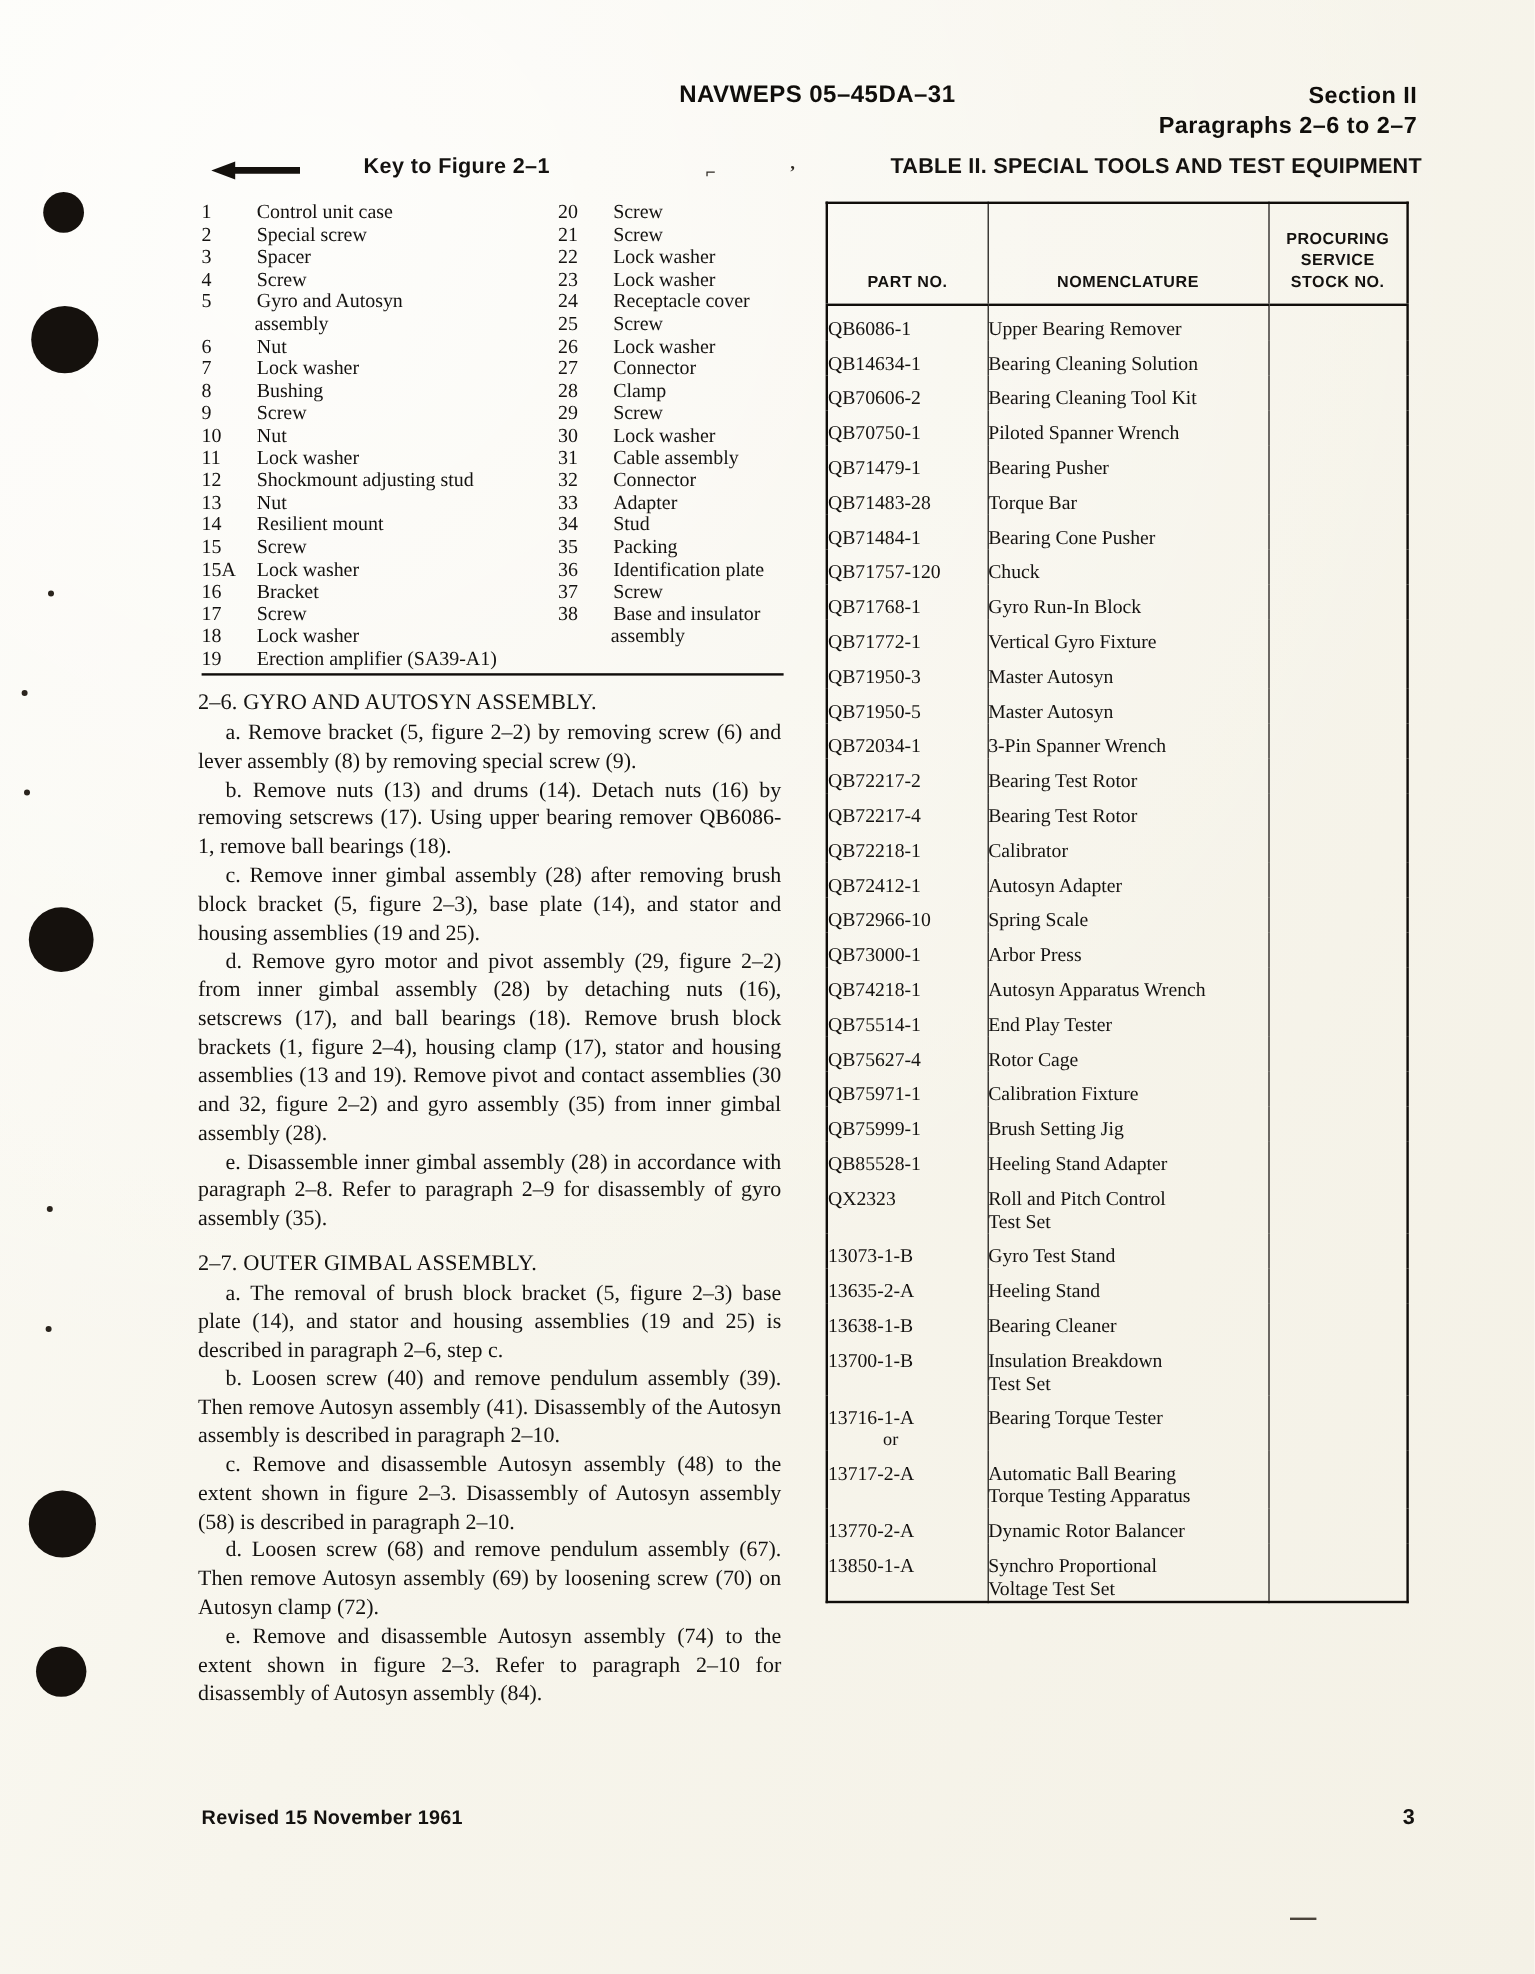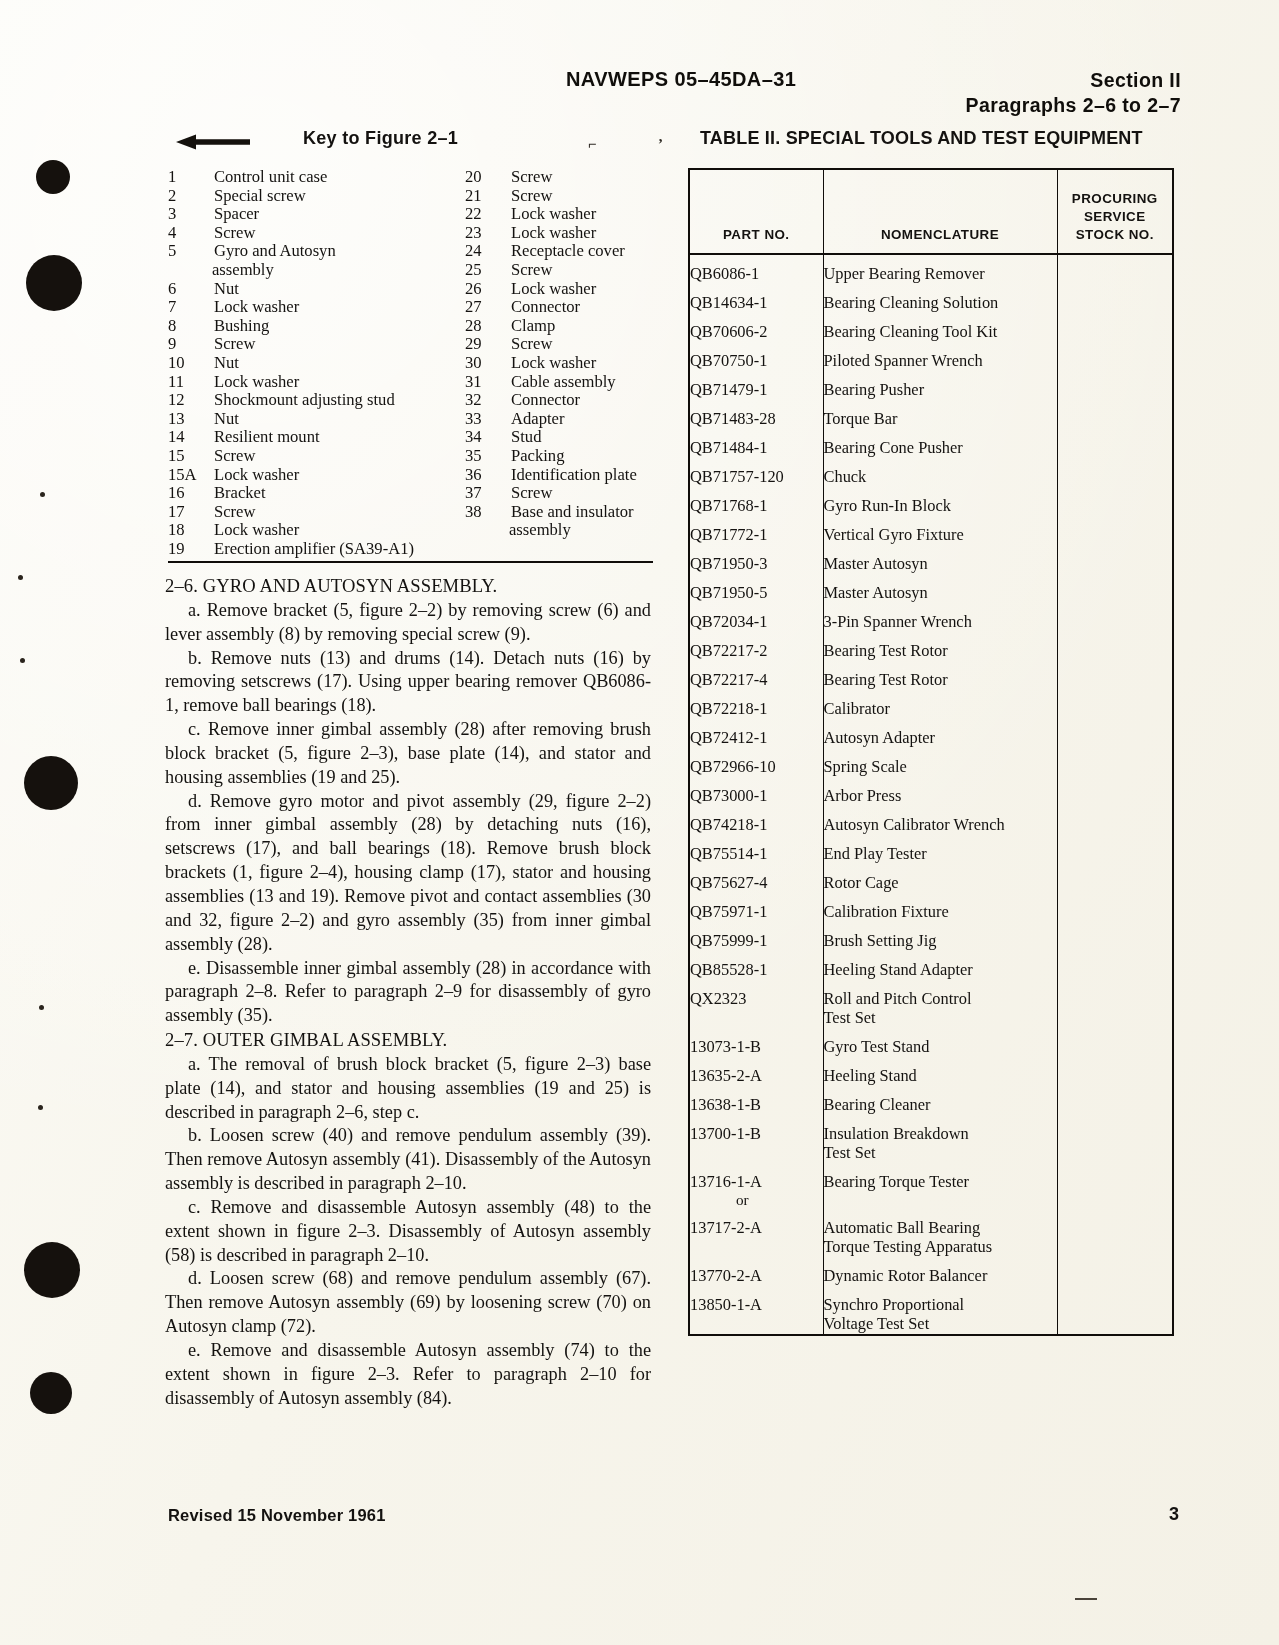--- a/index.html
+++ b/index.html
@@ -122,30 +122,31 @@
     font-size: 18.3px;
     line-height: 23.85px;
     text-align: justify;
     text-justify: inter-word;
   }
   .sec-head {
     font-size: 18.6px;
     margin: 0 0 1px 0;
     letter-spacing: .1px;
   }
-  .sec-head.spaced { }
+  .sec-head.spaced { margin-top: 13px; }
   .para {
     margin: 0;
     text-indent: 23px;
   }
 
   
   .tbl-title {
     position: absolute;
     left: 700px; right: 52px; top: 128px;
+    text-align: center;
     font-family: "Liberation Sans", sans-serif;
     font-weight: bold;
     font-size: 18px;
     letter-spacing: .2px;
   }
 
   .tbl-wrap {
     position: absolute;
     left: 688px;
     top: 168px;
@@ -583,21 +584,21 @@
           <tr>
             <td class="c-part"><span>QB73000-1</span></td>
             <td class="c-nom">
               <div>Arbor Press</div>
             </td>
             <td class="c-stk"><span></span></td>
           </tr>
           <tr>
             <td class="c-part"><span>QB74218-1</span></td>
             <td class="c-nom">
-              <div>Autosyn Calibrator Wrench</div>
+              <div>Autosyn Apparatus Wrench</div>
             </td>
             <td class="c-stk"><span></span></td>
           </tr>
           <tr>
             <td class="c-part"><span>QB75514-1</span></td>
             <td class="c-nom">
               <div>End Play Tester</div>
             </td>
             <td class="c-stk"><span></span></td>
           </tr>

